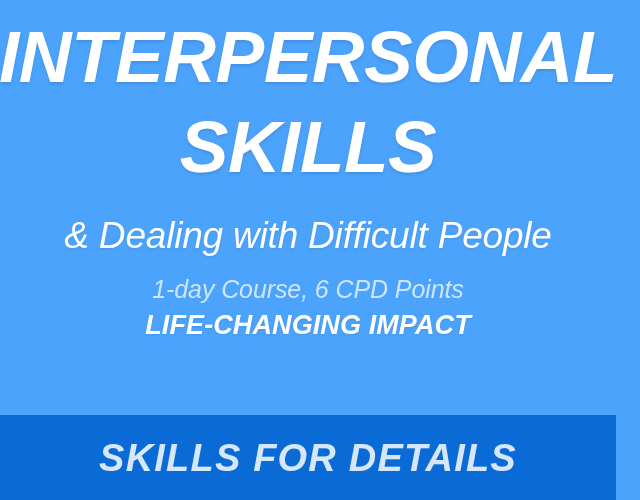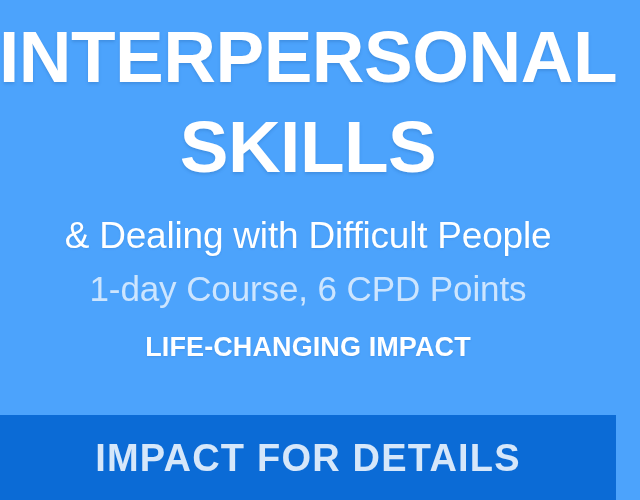--- a/index.html
+++ b/index.html
@@ -14,20 +14,21 @@
     background: #4ca3fc;
   }
   .banner {
     position: relative;
     width: 616px;
     height: 500px;
     background: #4ca3fc;
     display: flex;
     flex-direction: column;
     box-sizing: border-box;
+    font-style: italic;
   }
   .banner-body {
     flex: 0 0 415px;
     height: 415px;
     display: flex;
     flex-direction: column;
     align-items: center;
     justify-content: flex-start;
     padding-top: 21px;
     box-sizing: border-box;
@@ -52,41 +53,40 @@
     line-height: 42px;
     letter-spacing: -0.2px;
     text-align: center;
     white-space: nowrap;
     margin-top: 32px;
     text-shadow: 0 1px 2px rgba(30, 90, 160, 0.18);
   }
   .detail-line {
     color: rgba(255, 255, 255, 0.72);
     font-weight: 300;
-    font-size: 35px;
+    font-size: 25px;
     line-height: 40px;
     letter-spacing: -0.1px;
     text-align: center;
     white-space: nowrap;
   }
   .detail-line-first {
     margin-top: 12px;
   }
   .detail-line-second {
     margin-top: 13px;
   }
   .tagline {
     color: #ffffff;
     font-weight: 700;
     font-size: 27px;
     line-height: 32px;
     letter-spacing: 0.1px;
     text-align: center;
     white-space: nowrap;
-    margin-top: 22px;
     text-shadow: 0 1px 2px rgba(30, 90, 160, 0.18);
   }
   .cta-bar {
     flex: 1 1 auto;
     background: #0b6bd6;
     display: flex;
     align-items: center;
     justify-content: center;
     cursor: pointer;
   }
@@ -114,16 +114,16 @@
     <div class="subtitle">&amp; Dealing with Difficult People</div>
 
     <div class="detail-line detail-line-first">1-day Course, 6 CPD Points</div>
 
 
     <div class="tagline">LIFE-CHANGING IMPACT</div>
 
   </div>
 
   <div class="cta-bar">
-    <span class="cta-label">IMPACT FOR DETAILS</span>
+    <span class="cta-label">SKILLS FOR DETAILS</span>
   </div>
 
 </div>
 
 </body></html>

